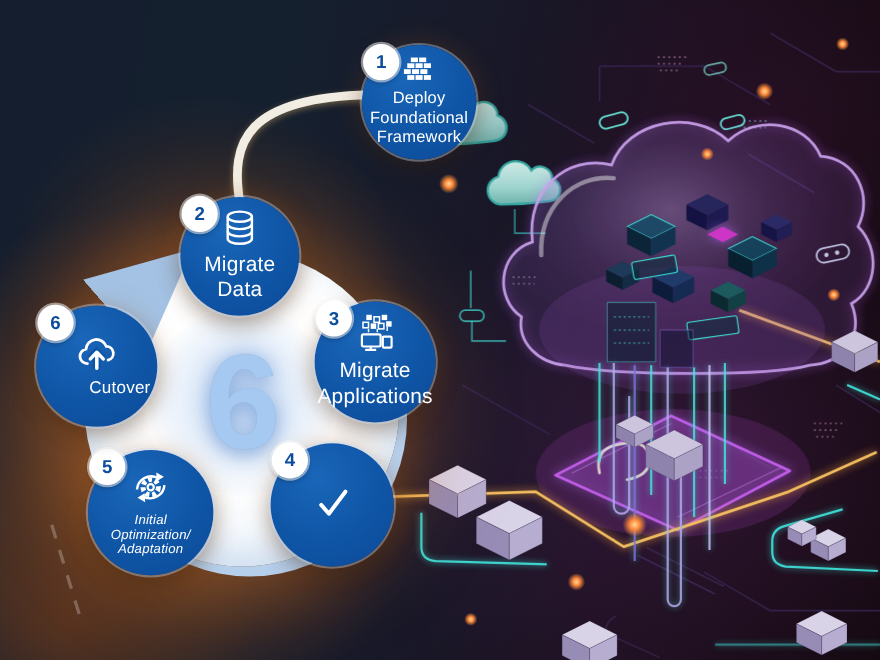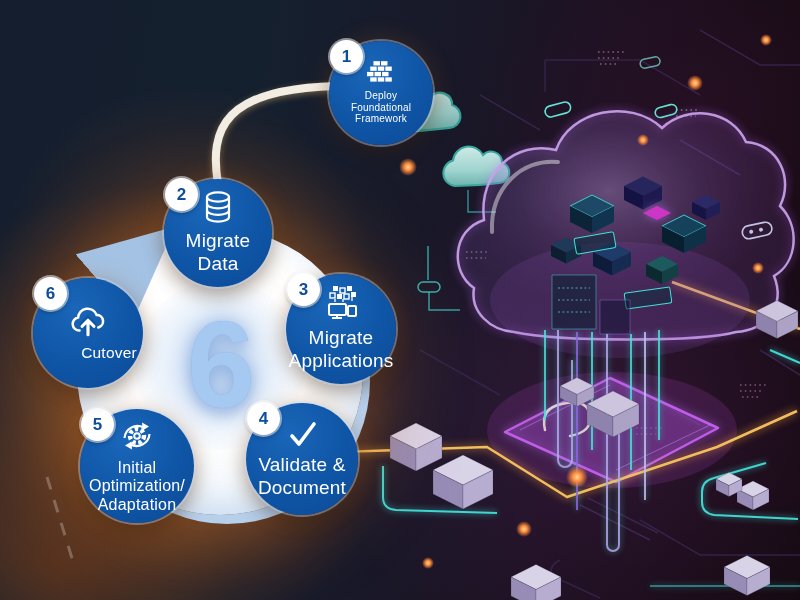--- a/index.html
+++ b/index.html
@@ -35,22 +35,22 @@
   .step-2{left:164px;top:179px;width:108px;height:108px;}
   .step-3{left:286px;top:274px;width:110px;height:110px;}
   .step-4{left:246px;top:403px;width:112px;height:112px;}
   .step-5{left:80px;top:409px;width:114px;height:114px;}
   .step-6{left:33px;top:278px;width:110px;height:110px;}
   .badge{position:absolute;left:1px;top:-1px;width:33px;height:33px;border-radius:50%;background:#fff;
     color:#0d4d9c;font-weight:700;font-size:17px;display:flex;align-items:center;justify-content:center;
     box-shadow:0 0 0 2px rgba(255,255,255,.5), 0 2px 5px rgba(0,0,0,.35);}
   .step-icon{flex:0 0 auto;margin-bottom:5px;display:flex;align-items:center;justify-content:center;}
   .step-label{white-space:pre-line;font-size:19px;line-height:1.16;font-weight:400;letter-spacing:.2px;}
-  .step-1 .step-label{font-size:10px;}
-  .step-5 .step-label{font-size:16px;}
+  .step-1 .step-label{font-size:15px;}
+  .step-5 .step-label{font-size:12px;font-style:italic;}
   .step-6 .step-label{font-size:15.5px;margin-left:42px;}
 </style>
 </head>
 <body>
 
 <div class="stage">
 
   <svg class="art" viewBox="0 0 800 600">
     <defs>
       <radialGradient id="dotG">
@@ -362,22 +362,20 @@
 Applications</span>
   </div>
 
   <div class="step step-4">
     <span class="badge">4</span>
     <span class="step-icon">
       <svg width="34" height="30" viewBox="0 0 34 30" fill="none" stroke="#fff" stroke-width="3.6" stroke-linecap="round" stroke-linejoin="round">
         <path d="M7 17 L14 25 L29 5"></path>
       </svg>
     </span>
-    <span class="step-label">Validate &amp;
-Document</span>
   </div>
 
   <div class="step step-5">
     <span class="badge">5</span>
     <span class="step-icon">
       <svg width="42" height="36" viewBox="0 0 40 36" fill="none" stroke="#fff">
         <circle cx="20" cy="18" r="7" stroke-width="4.5" stroke-dasharray="3.5 2.6"></circle>
         <circle cx="20" cy="18" r="2.8" stroke-width="2"></circle>
         <path d="M7.5 20 a13 13 0 0 1 19-10.5" stroke-width="2.2"></path>
         <polygon points="25,4.5 32,8.5 25.5,12.5" fill="#fff" stroke="none"></polygon>

